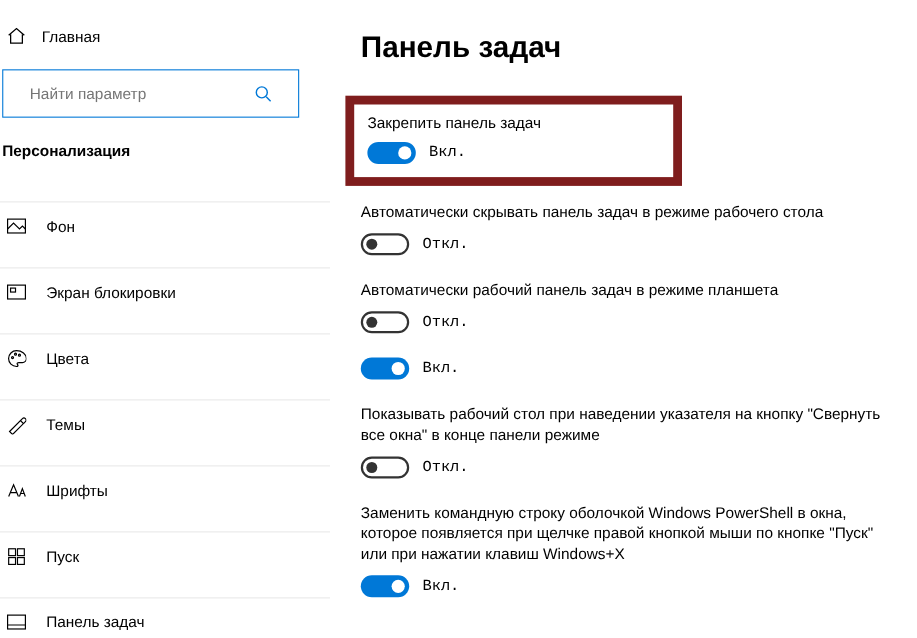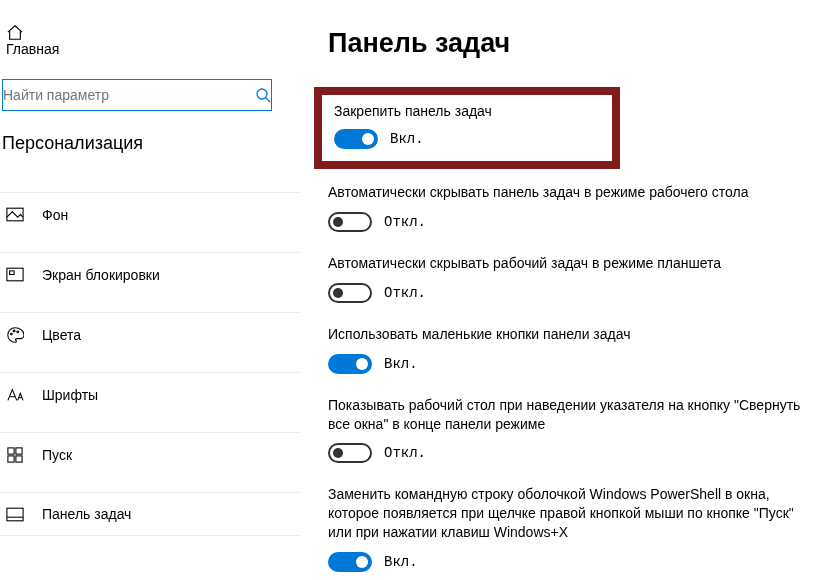--- a/index.html
+++ b/index.html
@@ -14,46 +14,47 @@
     display: flex;
   }
   .sidebar {
     width: 300px;
     padding: 25px 0 0 0;
     border-right: 0px solid transparent;
     height: 100%;
   }
   .home-row {
     display: flex;
+    align-items: center;
     padding: 0 0 22px 6px;
+    gap: 14px;
     cursor: pointer;
-    flex-direction: column;
   }
   .home-row .icon { width: 18px; height: 16px; }
   .home-row .label { font-size: 14px; }
   .search-box {
     margin: 0 28px 22px 2px;
     border: 1px solid #0078D7;
-    height: 32px;
-    display: flex;
-    align-items: center;
-    padding: 0 0;
+    height: 44px;
+    display: flex;
+    align-items: center;
+    padding: 0 24px;
   }
   .search-box input {
     flex: 1;
     border: none;
     outline: none;
     font-size: 14px;
     color: #666;
     background: transparent;
   }
   .search-box .sicon { width: 16px; height: 16px; color: #0078D7; }
   .category-header {
-    font-weight: 400;
-    font-size: 18px;
+    font-weight: 700;
+    font-size: 14px;
     padding: 0 0 22px 2px;
   }
   .nav-item {
     display: flex;
     align-items: center;
     gap: 18px;
     height: 44px;
     padding-left: 6px;
     cursor: pointer;
     border-top: 1px solid rgba(0,0,0,0.08);
@@ -179,20 +180,29 @@
       <svg viewBox="0 0 20 20" width="18" height="18" fill="none" stroke="#000" stroke-width="1.2">
         <path d="M10 2a8 8 0 1 0 0 16c1.4 0 2-1 1-2s0-2 1.5-2H16a4 4 0 0 0 4-4c0-4.4-4.5-8-10-8z"></path>
         <circle cx="6" cy="9" r="1"></circle>
           <circle cx="9" cy="5.5" r="1"></circle>
           <circle cx="13" cy="6.5" r="1"></circle>
       </svg>
     </span>
     <span class="label">Цвета</span>
   </div>
 
+  <div class="nav-item">
+    <span class="icon">
+      <svg viewBox="0 0 20 20" width="18" height="18" fill="none" stroke="#000" stroke-width="1.2">
+        <path d="M3 17 L14 6 L17 9 L6 20z"></path>
+          <path d="M14 6 L16 4a2 2 0 0 1 3 3l-2 2"></path>
+      </svg>
+    </span>
+    <span class="label">Темы</span>
+  </div>
 
   <div class="nav-item">
     <span class="icon">
       <svg viewBox="0 0 20 18" width="18" height="16" fill="none" stroke="#000" stroke-width="1.2">
         <path d="M2 15 L7 3 L12 15 M4 11 H10"></path>
           <path d="M13 15 L16 7 L19 15 M14 12 H18"></path>
       </svg>
     </span>
     <span class="label">Шрифты</span>
   </div>
@@ -233,29 +243,28 @@
 
   <div class="setting">
     <div class="title">Автоматически скрывать панель задач в режиме рабочего стола</div>
     <div class="toggle-row">
       <div class="toggle off"></div>
       <span class="state-label">Откл.</span>
     </div>
   </div>
 
   <div class="setting">
-    <div class="title">Автоматически скрывать рабочий задач в режиме планшета</div>
+    <div class="title">Автоматически рабочий панель задач в режиме планшета</div>
     <div class="toggle-row">
       <div class="toggle off"></div>
       <span class="state-label">Откл.</span>
     </div>
   </div>
 
   <div class="setting">
-    <div class="title">Использовать маленькие кнопки панели задач</div>
     <div class="toggle-row">
       <div class="toggle on"></div>
       <span class="state-label">Вкл.</span>
     </div>
   </div>
 
   <div class="setting">
     <div class="title">Показывать рабочий стол при наведении указателя на кнопку "Свернуть все окна" в конце панели режиме</div>
     <div class="toggle-row">
       <div class="toggle off"></div>

